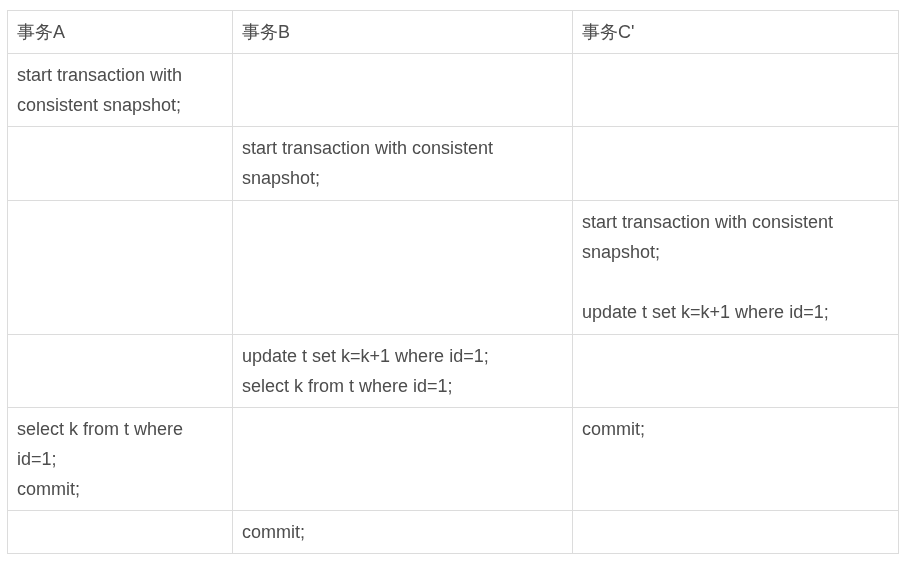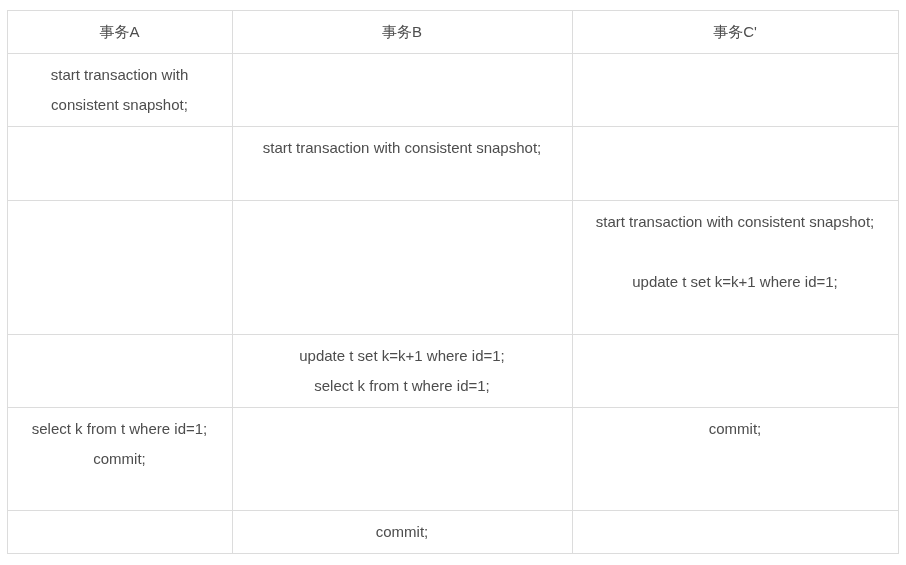--- a/index.html
+++ b/index.html
@@ -20,23 +20,23 @@
     width: 891px;
     background: #ffffff;
   }
   .col-a { width: 225px; }
   .col-b { width: 340px; }
   .col-c { width: 326px; }
   table.tx-table th,
   table.tx-table td {
     border: 1px solid #dcdcdc;
     vertical-align: top;
-    text-align: center;
+    text-align: left;
     padding: 6px 10px 6px 9px;
-    font-size: 15px;
+    font-size: 18px;
     line-height: 30px;
     font-weight: 400;
     color: #4d4d4d;
     white-space: pre-line;
     word-wrap: break-word;
   }
   
   thead tr          { height: 43px; }
   tbody tr.r-0      { height: 73px; }
   tbody tr.r-1      { height: 74px; }

